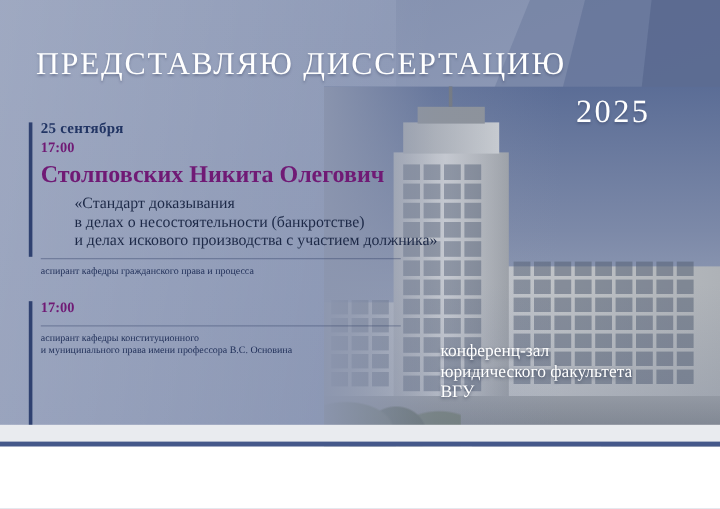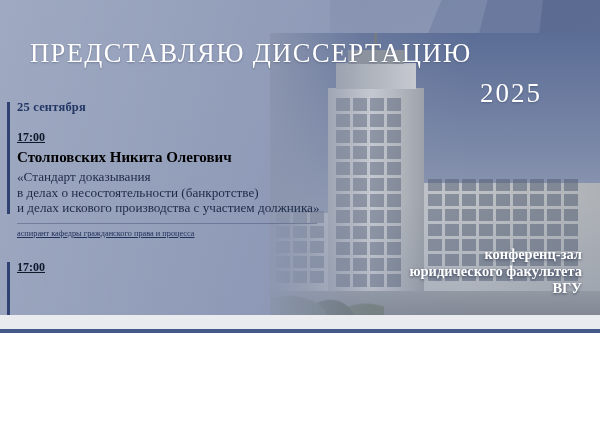--- a/index.html
+++ b/index.html
@@ -4,21 +4,21 @@
 <style>
   * { margin:0; padding:0; box-sizing:border-box; }
   html,body { width:600px; height:424px; }
   body {
     font-family: "Liberation Serif", serif;
     background:#ffffff;
     overflow:hidden;
   }
   .poster {
     position:relative;
-    width:600px; height:333px;
+    width:600px; height:372px;
     background:#8f9bb8;
     overflow:hidden;
   }
   
   .bg-base {
     position:absolute; inset:0;
     background:linear-gradient(160deg,#7f8cab 0%,#8d99b6 45%,#9aa5bf 100%);
   }
   .bg-diag-1 {
     position:absolute; top:0; right:0; width:330px; height:424px;
@@ -122,71 +122,70 @@
     white-space:nowrap;
   }
   .year {
     position:absolute; right:58px; top:78px;
     color:#ffffff;
     font-size:27px;
     letter-spacing:2px;
     text-shadow:0 1px 2px rgba(40,50,80,.35);
   }
   
-  .entries { position:absolute; left:8px; top:100px; width:360px; }
+  .entries { position:absolute; left:25px; top:100px; width:360px; }
   .entry { position:relative; padding:0 0 6px 0; }
   .entry + .entry { margin-top:12px; }
   .bar {
     position:absolute; left:-1px; top:2px; width:3px; height:112px;
     background:#2f4170;
   }
   .entry-inner { padding-left:9px; }
   .date {
     color:#223564;
     font-size:12.5px;
     font-weight:bold;
     letter-spacing:.2px;
   }
   .time {
-    color:#0f172a;
+    color:#701a75;
     font-size:12px;
     font-weight:bold;
-    margin-top:15px;
-    text-decoration:underline;
+    margin-top:1px;
   }
   .name {
-    color:#000000;
-    font-size:15px;
+    color:#701a75;
+    font-size:20px;
     font-weight:bold;
     margin-top:4px;
   }
   .title {
     color:#1d2947;
     font-size:13.2px;
     line-height:15.5px;
     margin-top:3px;
+    margin-left:28px;
   }
   .affil {
     color:#22315a;
     font-size:8.3px;
     line-height:10px;
     margin-top:7px;
     padding-top:5px;
     border-top:1px solid rgba(40,55,95,.35);
     max-width:300px;
-    text-decoration:underline;
   }
   
   .venue {
     position:absolute; right:18px; bottom:36px;
-    text-align:right;
+    text-align:left;
     color:#ffffff;
     font-size:14.5px;
     line-height:17px;
-    font-weight:bold;
+    font-weight:normal;
     text-shadow:0 1px 3px rgba(25,35,60,.65);
     width:215px;
   }
 </style>
 </head>
 <body>
 
 <div class="poster">
 
   <div class="bg-base"></div>
@@ -360,20 +359,22 @@
 в делах о несостоятельности (банкротстве)
 и делах искового производства с участием должника»</div>
         <div class="affil" style="white-space:pre-line">аспирант кафедры гражданского права и процесса</div>
       </div>
     </div>
 
     <div class="entry">
       <div class="bar"></div>
       <div class="entry-inner">
         <div class="time">17:00</div>
+        <div class="affil" style="white-space:pre-line">аспирант кафедры конституционного
+и муниципального права имени профессора В.С. Основина</div>
       </div>
     </div>
 
   </div>
 
   <div class="venue" style="white-space:pre-line">конференц-зал
 юридического факультета
 ВГУ</div>
 
   <div class="bottom-strip">

